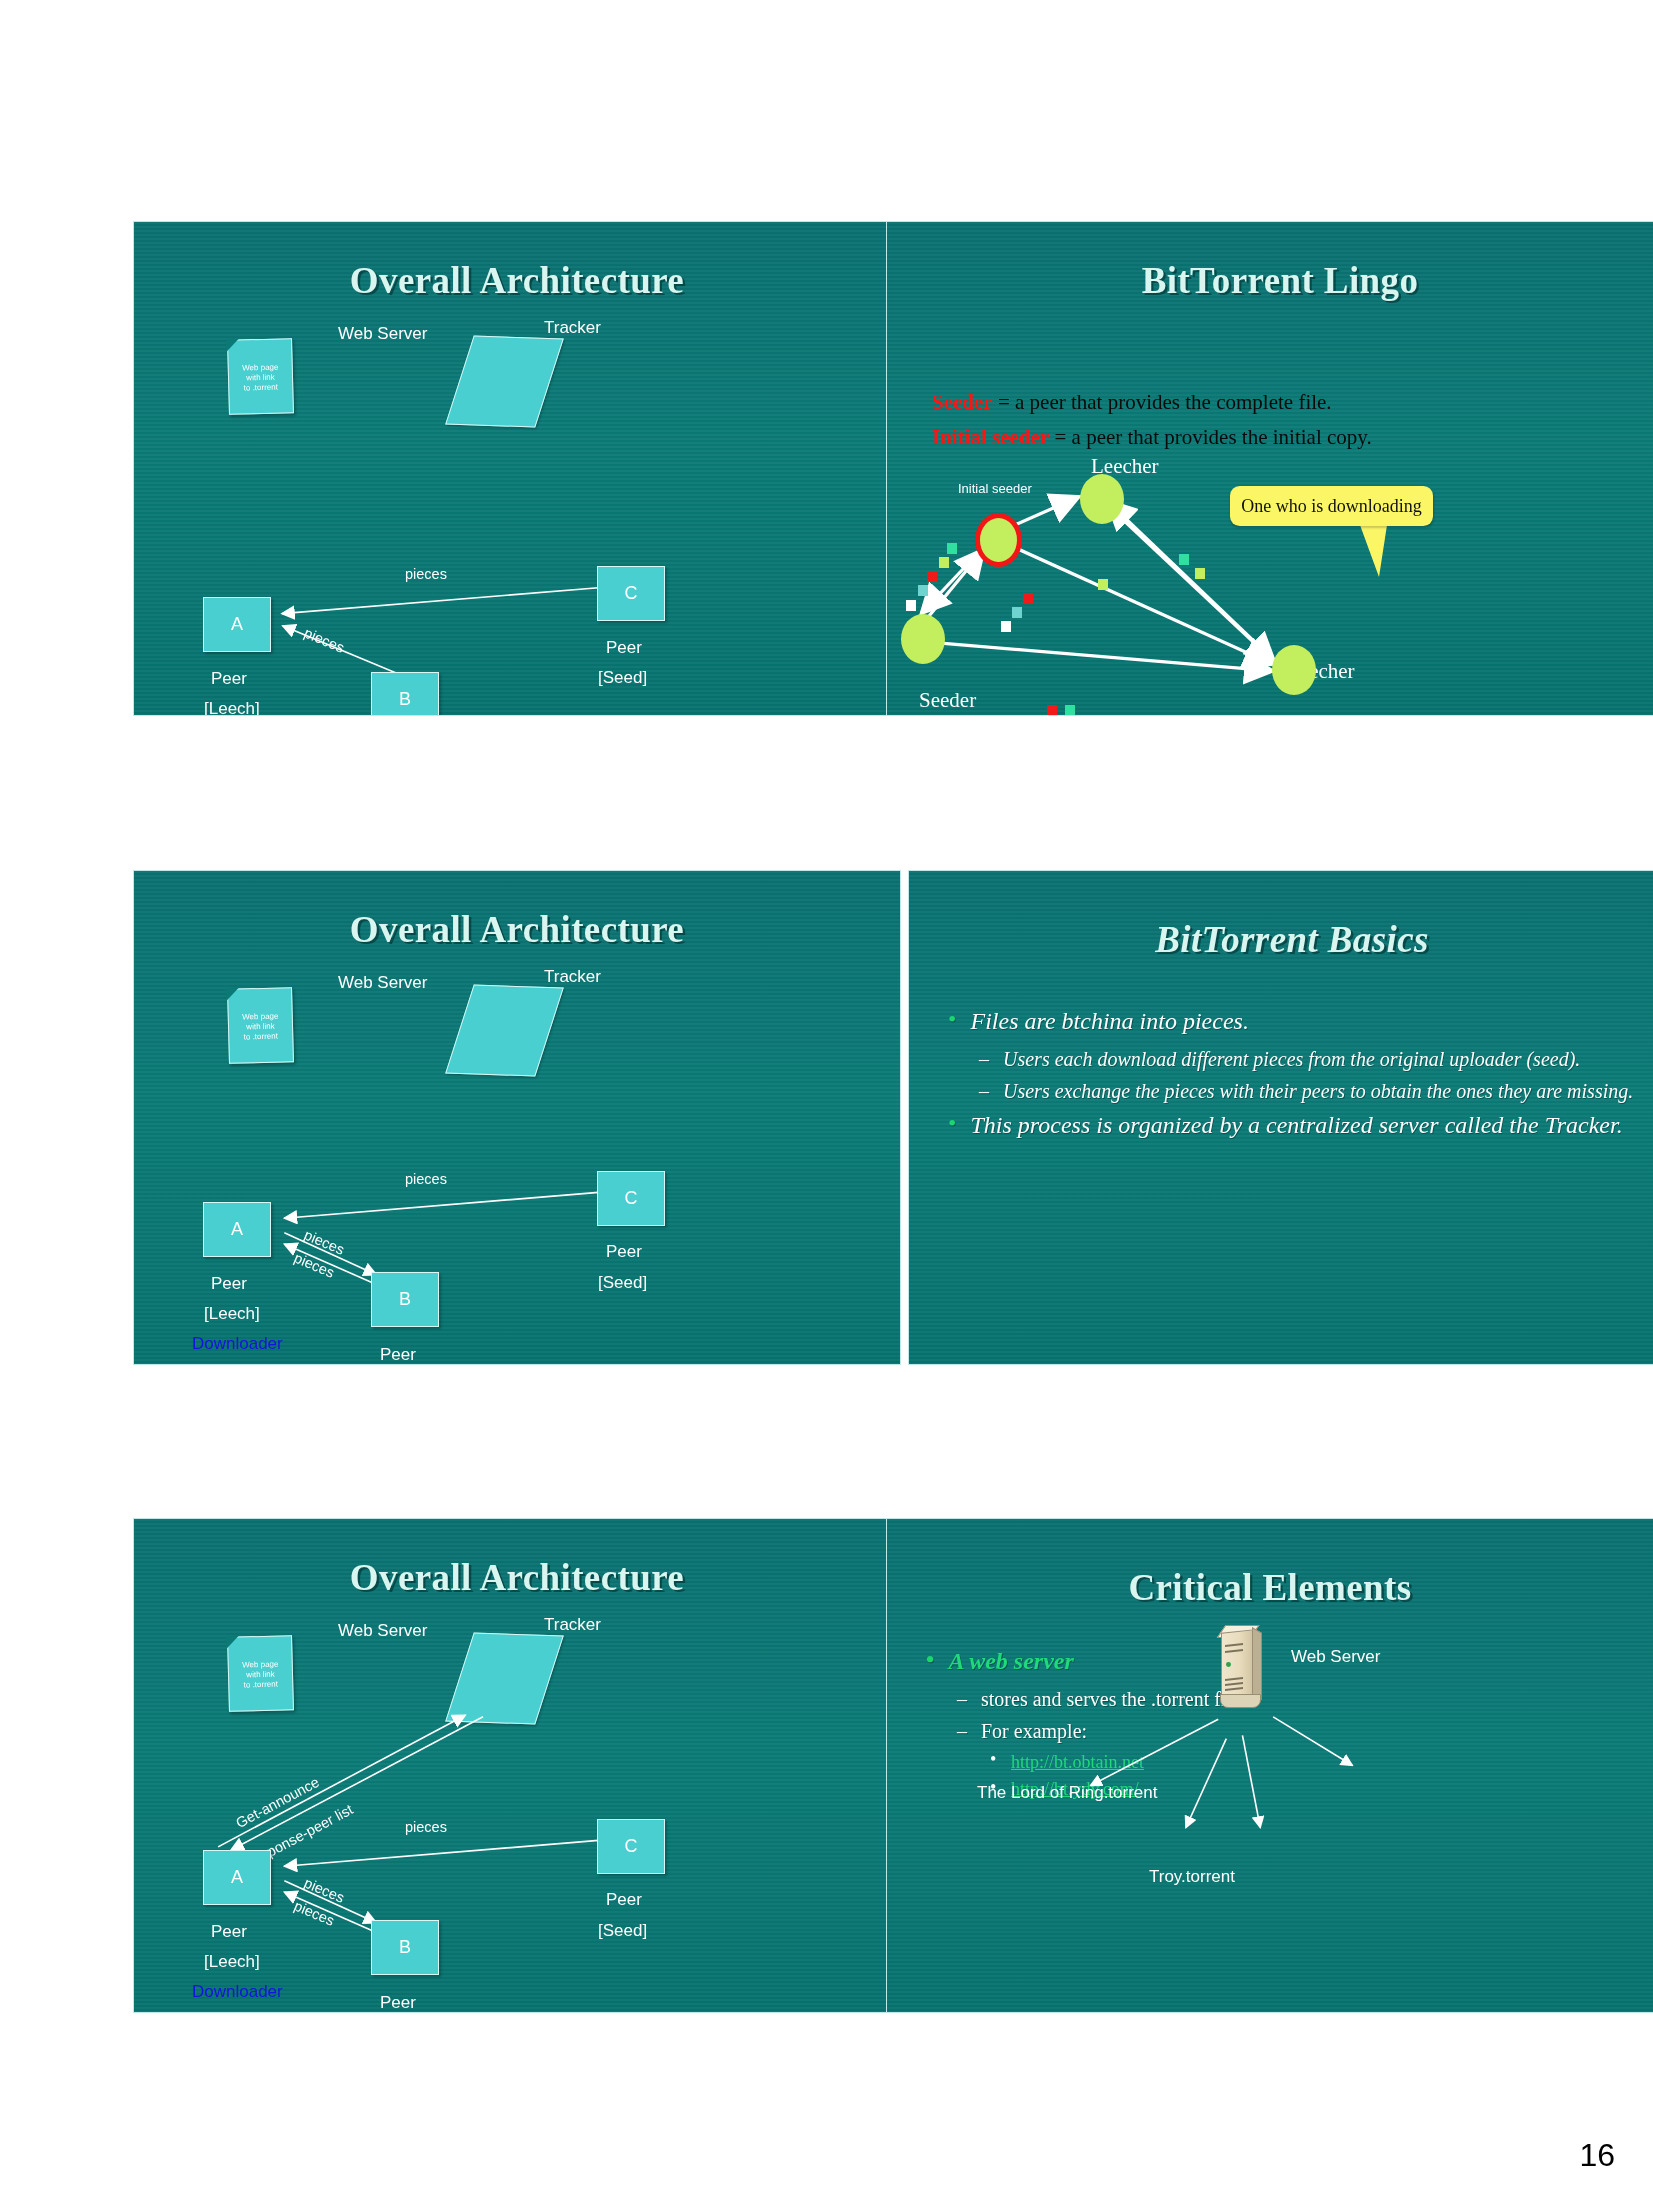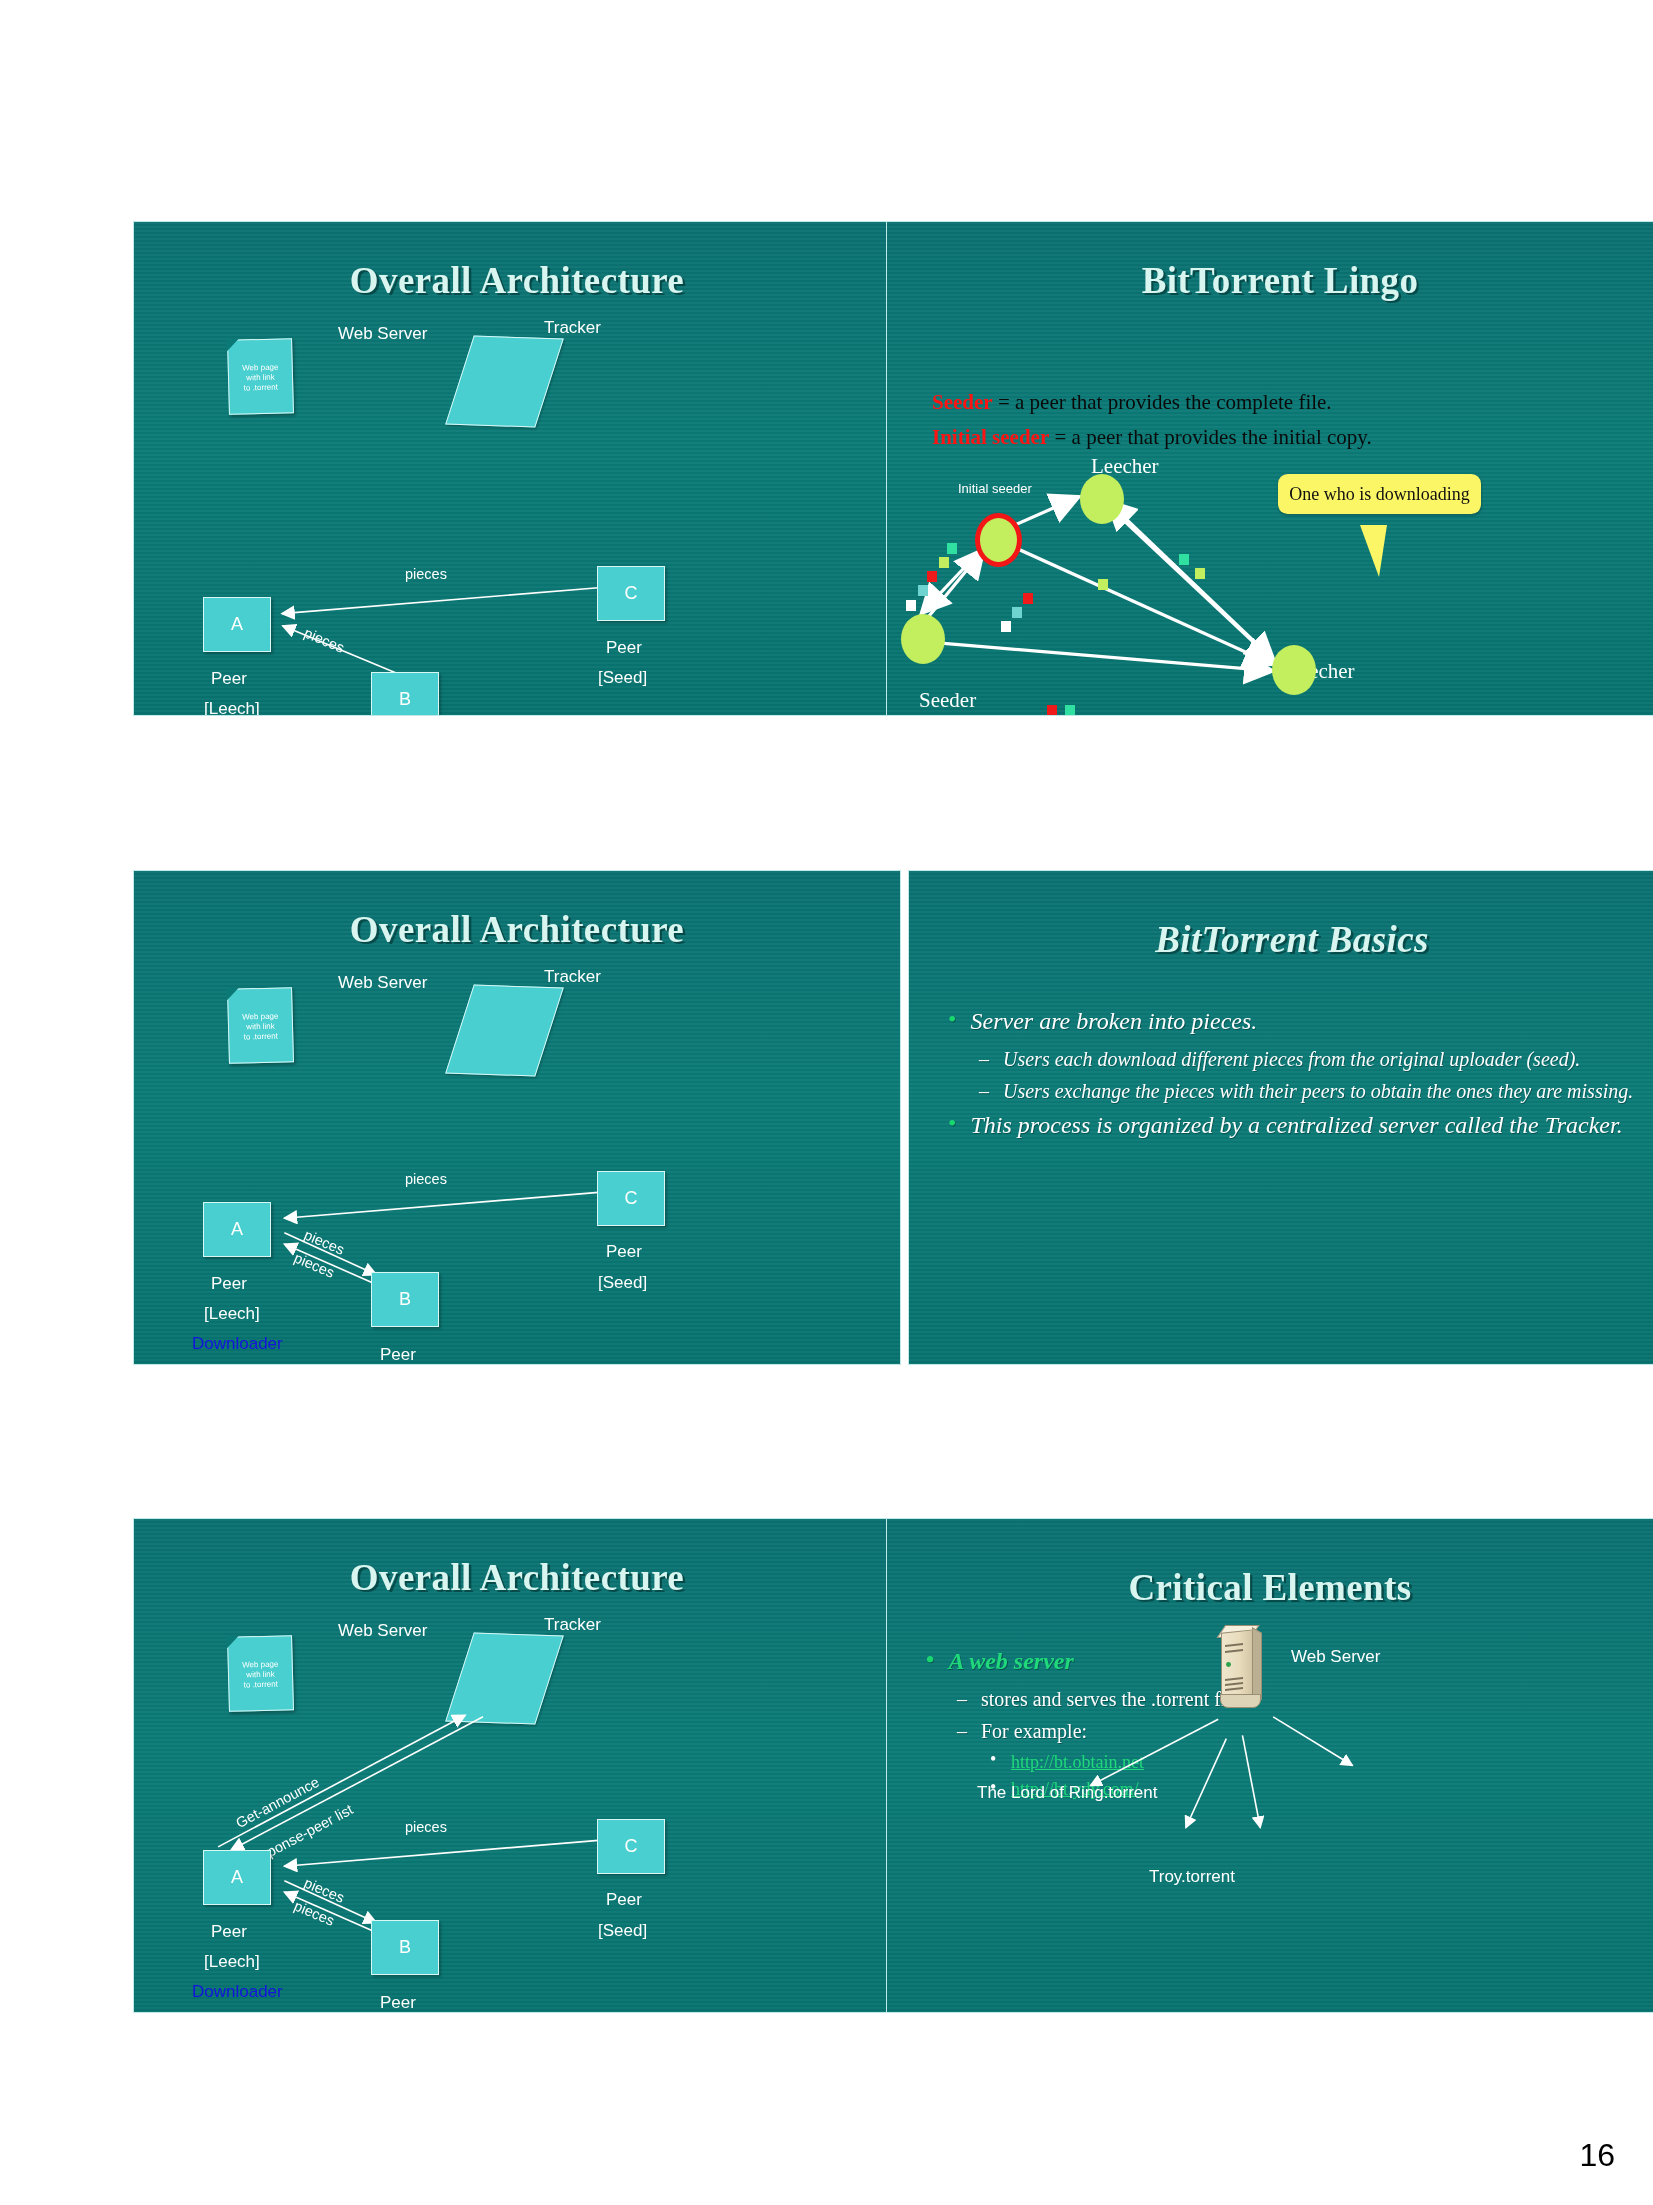--- a/index.html
+++ b/index.html
@@ -374,21 +374,21 @@
     <div class="chip" style="left:136px; top:371px; background:#ef1b1b;"></div>
     <div class="chip" style="left:125px; top:385px; background:#6fd4d0;"></div>
     <div class="chip" style="left:114px; top:399px; background:#ffffff;"></div>
     <div class="chip" style="left:211px; top:357px; background:#c3ef5e;"></div>
     <div class="chip" style="left:292px; top:332px; background:#2fe0a0;"></div>
     <div class="chip" style="left:308px; top:346px; background:#c3ef5e;"></div>
     <div class="chip" style="left:160px; top:483px; background:#ef1b1b;"></div>
     <div class="chip" style="left:178px; top:483px; background:#2fe0a0;"></div>
 
     <div class="callout-tail" style="left:473px; top:303px;"></div>
-    <div class="callout" style="left:343px; top:252px;margin-left:48px;">One who is downloading</div>
+    <div class="callout" style="left:343px; top:264px;">One who is downloading</div>
   </div>
 
   <div class="slide s3">
     <div class="slide-title" style="top:37px;">Overall Architecture</div>
 
     <div class="lbl" style="left:204px; top:103px;">Web Server</div>
     <div class="lbl" style="left:410px; top:97px;">Tracker</div>
 
     <div class="webpage-doc" style="left:94px; top:117px;">
       <div class="fold"></div>
@@ -423,21 +423,21 @@
 
     <div class="lbl" style="left:246px; top:475px;">Peer</div>
 
     <div class="lbl" style="left:472px; top:372px;">Peer</div>
     <div class="lbl" style="left:464px; top:403px;">[Seed]</div>
   </div>
 
   <div class="slide s4">
     <div class="slide-title" style="top:47px;">BitTorrent Basics</div>
     <div class="bullets" style="top:136px;">
-      <p class="b1">Server are broken into pieces.</p>
+      <p class="b1">Files are btchina into pieces.</p>
       <p class="b2">Users each download different pieces from the original uploader (seed).</p>
       <p class="b2">Users exchange the pieces with their peers to obtain the ones they are missing.</p>
       <p class="b1">This process is organized by a centralized server called the Tracker.</p>
     </div>
   </div>
 
   <div class="slide s5">
     <div class="slide-title" style="top:37px;">Overall Architecture</div>
 
     <div class="lbl" style="left:204px; top:103px;">Web Server</div>

